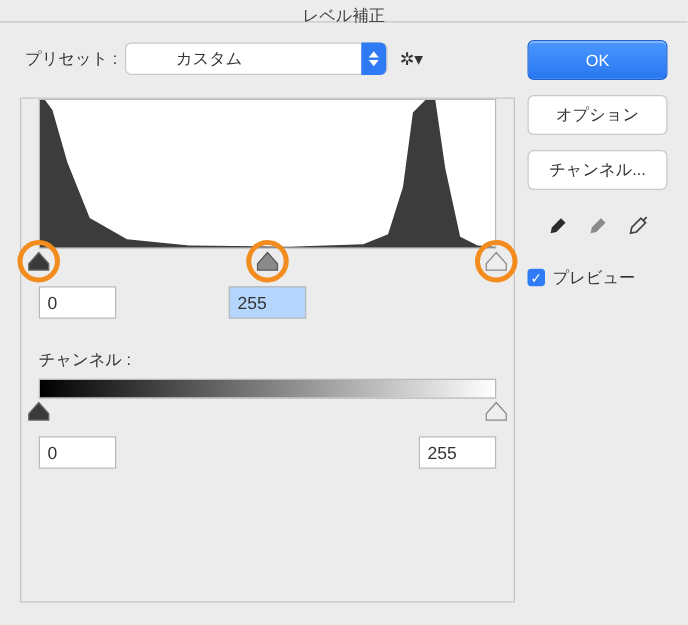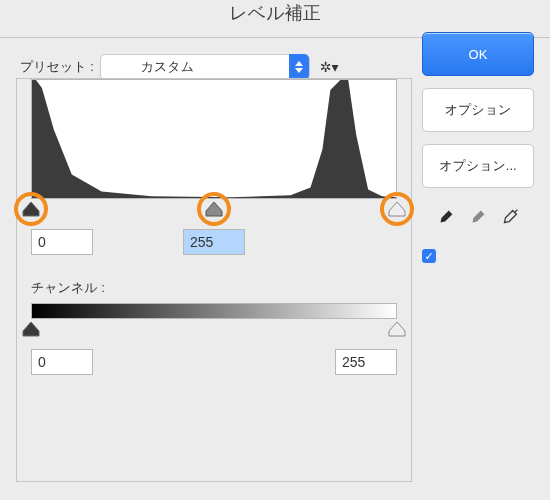--- a/index.html
+++ b/index.html
@@ -5,23 +5,23 @@
   * { box-sizing: border-box; margin: 0; padding: 0; }
   body {
     width: 550px; height: 500px;
     background: #ececec;
     font-family: "Hiragino Kaku Gothic Pro", "Helvetica Neue", Arial, sans-serif;
     font-size: 13px;
     color: #333;
     position: relative;
   }
   .titlebar {
-    height: 38px; line-height: 26px; text-align: center;
+    height: 18px; line-height: 26px; text-align: center;
     border-bottom: 1px solid #c5c5c5;
-    font-size: 18px; color: #444;
+    font-size: 13px; color: #444;
   }
   .row { display: flex; align-items: center; }
   .preset-row { margin: 16px 18px 0 20px; }
   .label { margin-right: 6px; }
   .select {
     background: #fff; border: 1px solid #c9c9c9; border-radius: 5px;
     display: flex; align-items: center; justify-content: space-between;
     padding: 0 0 0 10px; height: 26px;
   }
   .select-wide { width: 210px; padding-left: 40px; }
@@ -30,21 +30,21 @@
     width: 20px; height: 26px;
     background: #2f7bf6; border-radius: 0 5px 5px 0;
     display: flex; flex-direction: column; align-items: center; justify-content: center;
     gap: 2px;
   }
   .caret-up   { width:0;height:0;border-left:4px solid transparent;border-right:4px solid transparent;border-bottom:5px solid #fff; }
   .caret-down { width:0;height:0;border-left:4px solid transparent;border-right:4px solid transparent;border-top:5px solid #fff; }
   .gear { margin-left: 10px; font-size: 14px; }
   .sidebar { position: absolute; right: 16px; top: 32px; width: 112px; display: flex; flex-direction: column; gap: 12px; align-items: stretch; }
   .btn {
-    height: 44px; border-radius: 5px; background: #fff;
+    height: 32px; border-radius: 5px; background: #fff;
     border: 1px solid #c9c9c9; font-size: 13px;
     display: flex; align-items: center; justify-content: center;
     box-shadow: 0 1px 0 rgba(255,255,255,.6) inset;
   }
   .btn-primary { background: linear-gradient(#4a97ff,#2877f0); color:#fff; border:1px solid #1e63d6; }
   .eyedroppers { display: flex; gap: 10px; justify-content: center; margin-top: 6px; }
   .checkbox-row { display:flex; align-items:center; gap:6px; margin-top:6px; }
   .checkbox { width:14px; height:14px; background:#2f7bf6; border-radius:3px; display:flex; align-items:center; justify-content:center; color:#fff; font-size:11px; }
   .panel {
     position:absolute; left:16px; top:78px; width:396px; height:404px;
@@ -91,40 +91,41 @@
       <span class="caret-up"></span>
         <span class="caret-down"></span>
     </span>
   </div>
   <span class="gear">✲▾</span>
 </div>
 
 <div class="sidebar">
   <div class="btn btn-primary">OK</div>
   <div class="btn">オプション</div>
-  <div class="btn">オプション...</div>
+  <div class="btn">チャンネル...</div>
   <div class="eyedroppers">
     <span>
       <svg width="22" height="22" viewBox="0 0 24 24">
           <path fill="#2b2b2b" d="M20 4l-3 3-2-2-8 8-1 5 5-1 8-8-2-2 3-3z"></path>
         </svg>
     </span>
     <span>
       <svg width="22" height="22" viewBox="0 0 24 24">
           <path fill="#8a8a8a" d="M20 4l-3 3-2-2-8 8-1 5 5-1 8-8-2-2 3-3z"></path>
         </svg>
     </span>
     <span>
       <svg width="22" height="22" viewBox="0 0 24 24">
           <path fill="none" stroke="#444" stroke-width="1.5" d="M20 4l-3 3-2-2-8 8-1 5 5-1 8-8-2-2 3-3z"></path>
         </svg>
     </span>
   </div>
   <div class="checkbox-row">
     <span class="checkbox">✓</span>
+    <span>プレビュー</span>
   </div>
 </div>
 
 <div class="panel">
 
   <div class="histogram-box">
     <svg viewBox="0 0 366 120" preserveAspectRatio="none">
       <path fill="#3c3c3c" d="M0,120 L0,0 L4,0 L10,8 L22,50 L40,95 L70,112 L120,117 L200,118 L260,116 L280,108 L292,70 L300,10 L310,0 L318,0 L326,55 L338,110 L352,117 L366,118 L366,120 Z"></path>
     </svg>
   </div>

